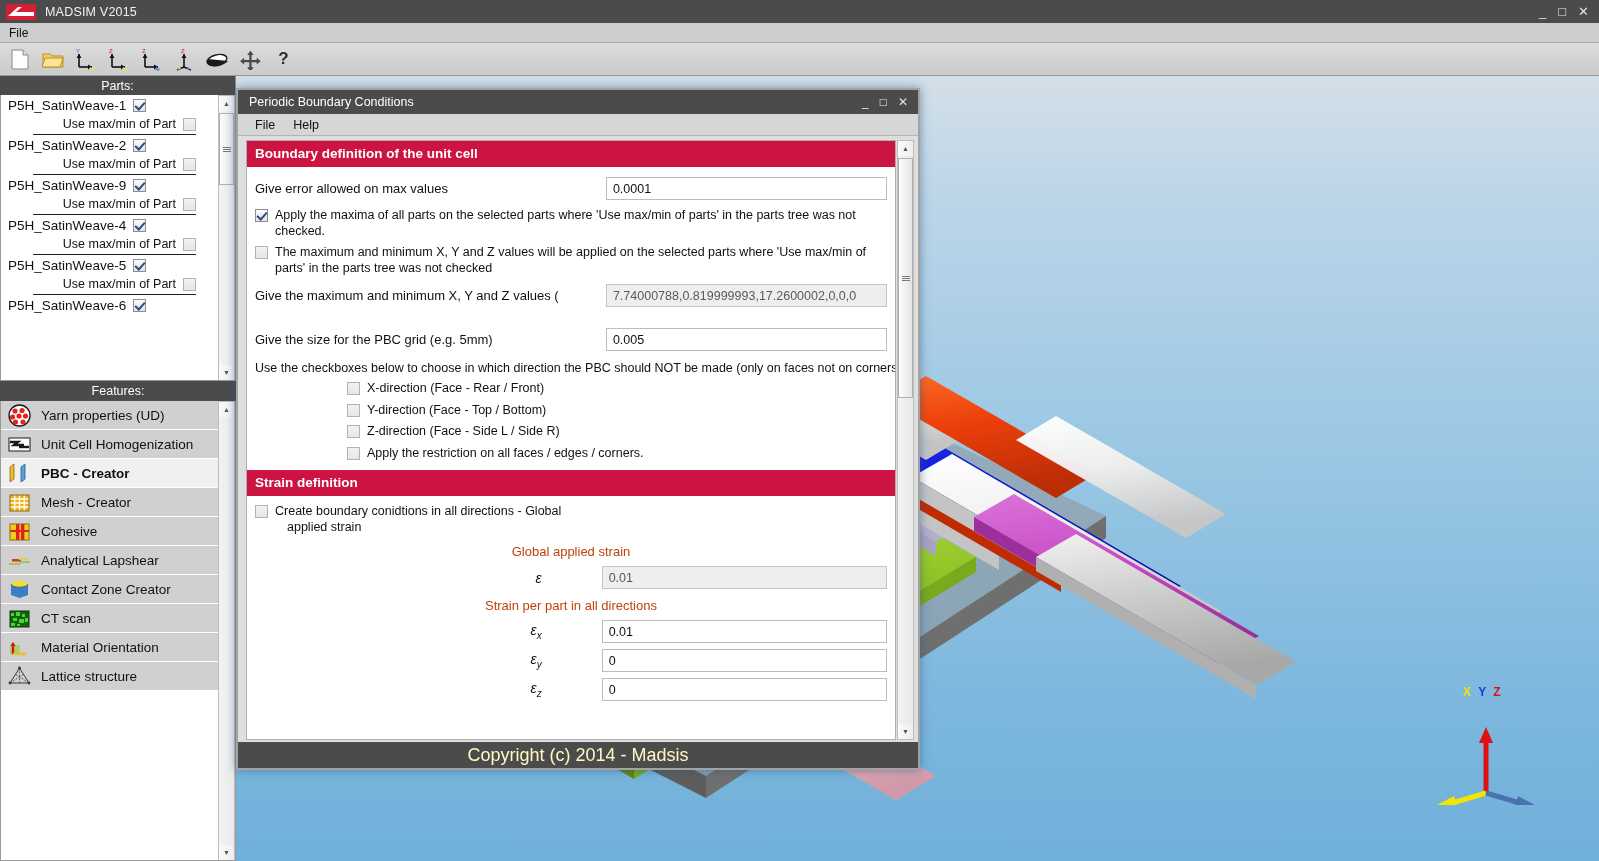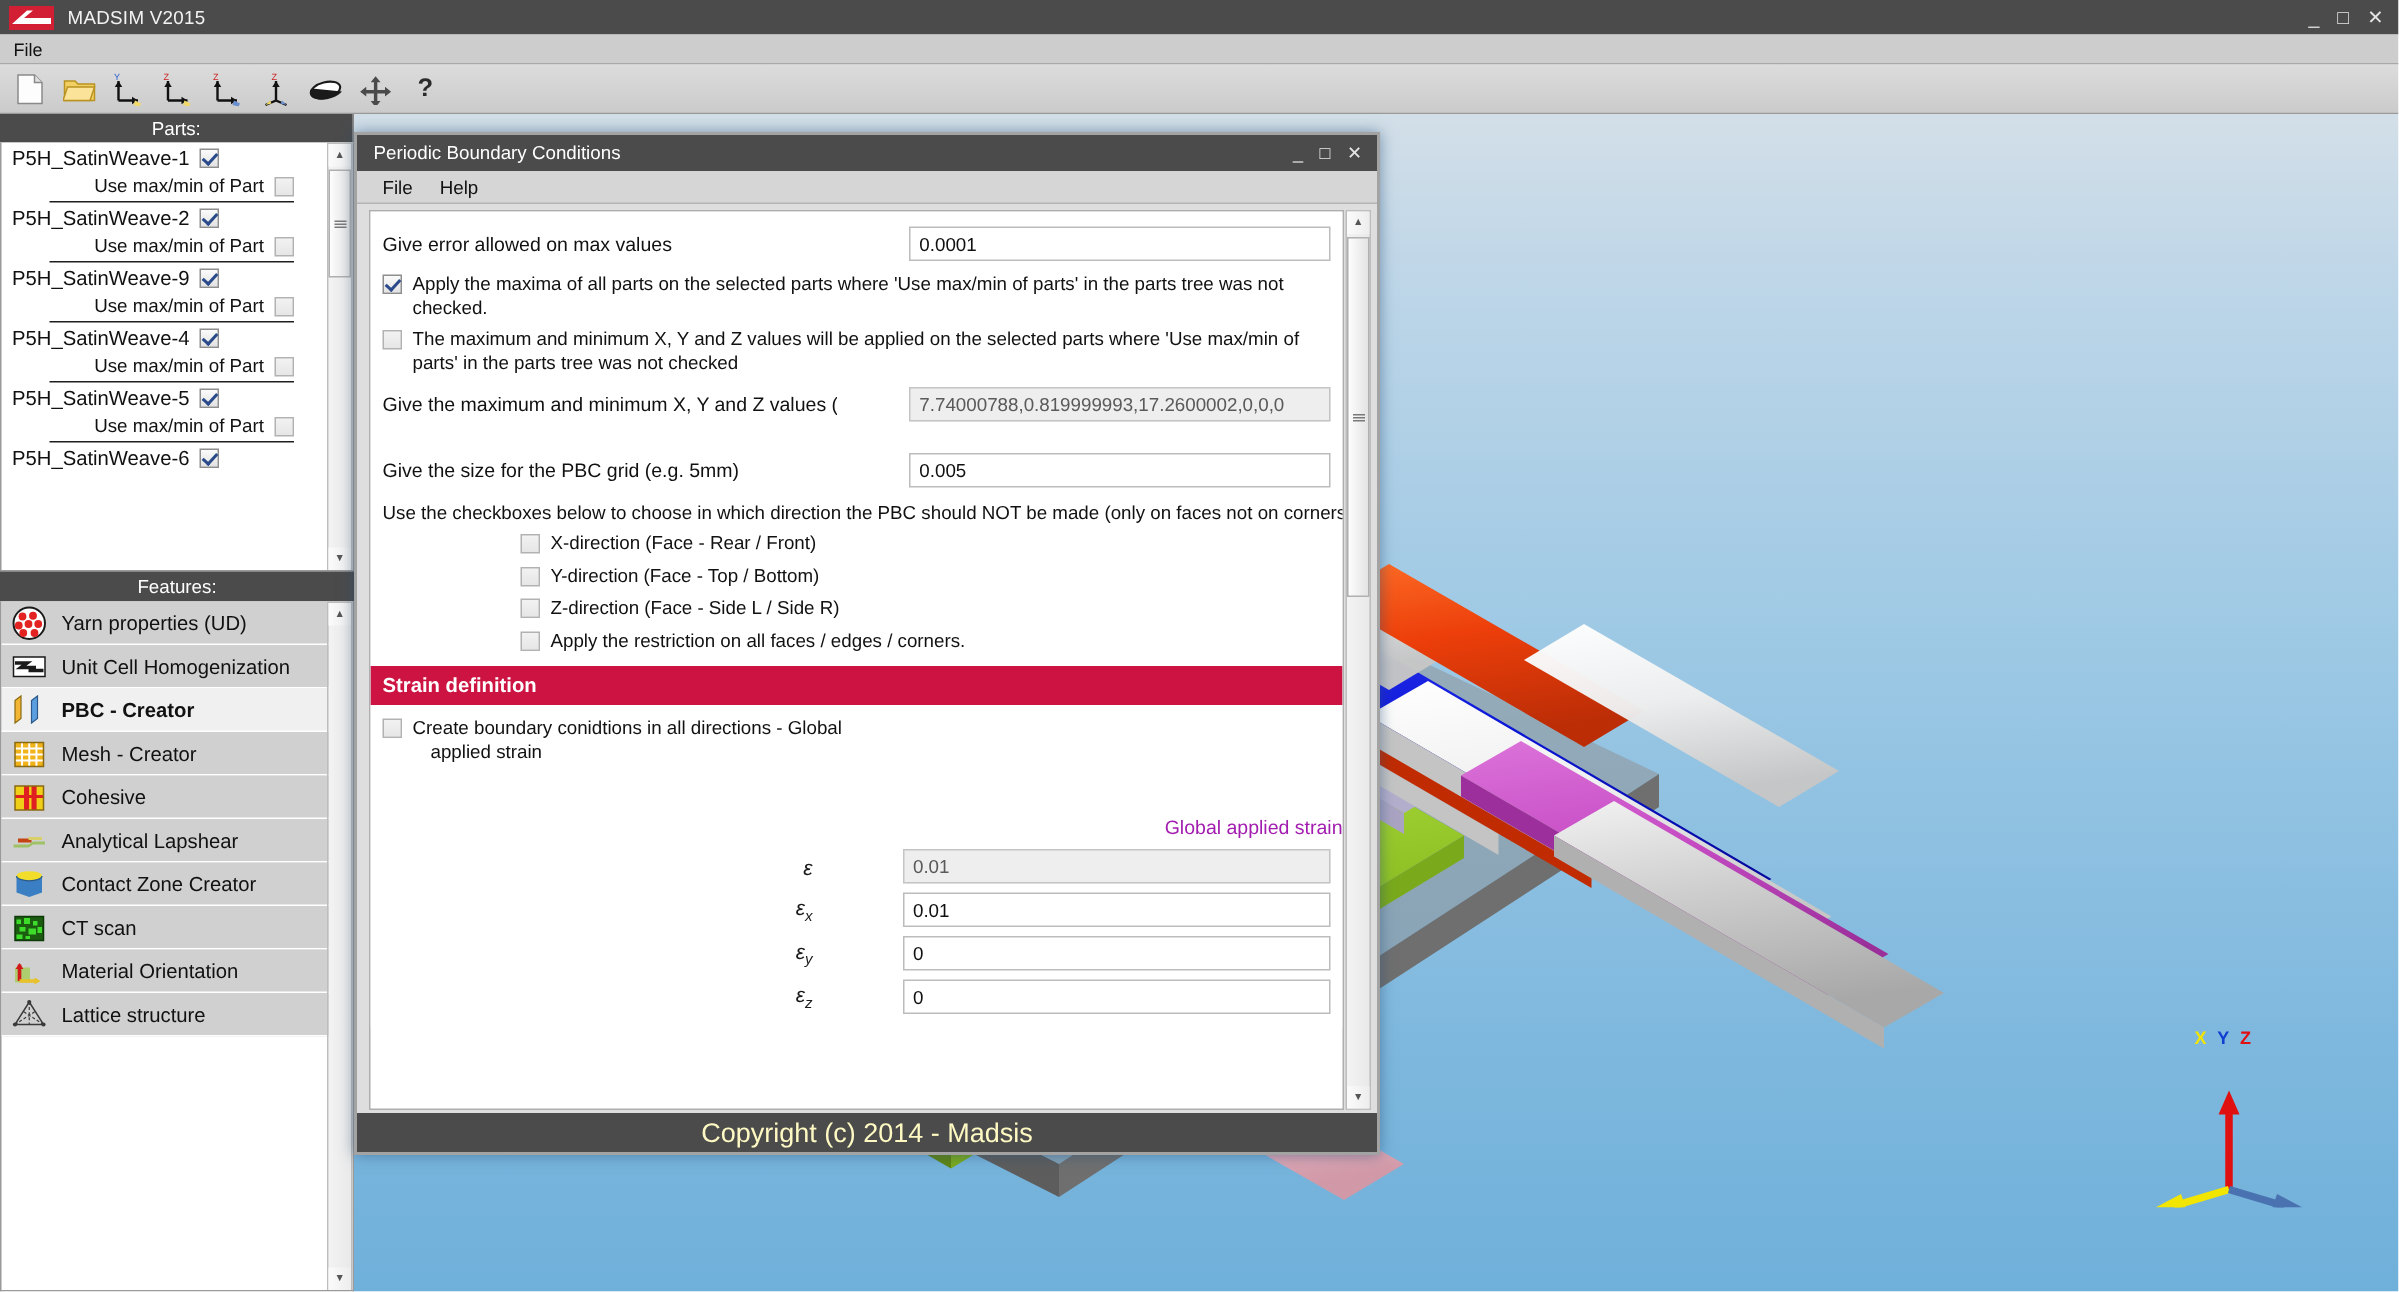--- a/index.html
+++ b/index.html
@@ -175,21 +175,21 @@
   .finput.readonly{ background:#eeeeee; color:#5a5a5a; border-color:#c4c4c4; }
 
   .crow{ display:flex; align-items:flex-start; gap:7px; padding:3px 8px; }
   .crow .txt{ font-size:12.5px; line-height:15.5px; color:#111; }
   .crow.indent{ padding-left:100px; align-items:center; }
   .note{ font-size:12.5px; color:#111; padding:5px 8px 3px 8px; white-space:nowrap; }
 
   .eps-row{ display:flex; align-items:center; padding:3px 8px 3px 0; }
   .eps-lbl{ width:328px; text-align:right; padding-right:12px; font-size:14px; font-style:italic; }
   .eps-lbl sub{ font-size:10px; font-style:italic; }
-  .center-lbl{ text-align:right; font-size:13px; padding:6px 0 4px 0; color:#a21caf;margin-top:26px; }
+  .center-lbl{ text-align:center; font-size:13px; padding:6px 0 4px 0; color:#c2410c; }
 </style>
 </head>
 <body>
 
 <div id="app">
 
   <div class="titlebar">
     <div class="tb-logo">
       <svg width="30" height="16" viewBox="0 0 30 16">
         <rect x="0" y="0" width="30" height="16" fill="#d21f33"></rect>
@@ -655,20 +655,21 @@
     </div>
 
     <div class="dlg-menu">
       <div class="mi">File</div>
       <div class="mi">Help</div>
     </div>
 
     <div class="dlg-body">
       <div class="dlg-content">
 
+        <div class="sec-head">Boundary definition of the unit cell</div>
         <div class="sec-body">
           <div class="frow">
             <span class="flabel" style="width:330px;">Give error allowed on max values</span>
             <span class="finput" style="width:305px;">0.0001</span>
           </div>
           <div class="crow">
             <span class="cb checked" style="margin-top:1px;"></span>
             <span class="txt">Apply the maxima of all parts on the selected parts where 'Use max/min of parts' in the parts tree was not checked.</span>
           </div>
           <div class="crow">
@@ -712,20 +713,21 @@
             <span class="txt" style="width:420px;">
               <span>Create boundary conidtions in all directions - Global</span><br>
               <span style="padding-left:12px;display:inline-block;">applied strain</span>
             </span>
           </div>
           <div class="center-lbl">Global applied strain</div>
           <div class="eps-row">
             <span class="eps-lbl">ε</span>
             <span class="finput readonly" style="width:305px;">0.01</span>
           </div>
+          <div class="center-lbl">Strain per part in all directions</div>
           <div class="eps-row">
             <span class="eps-lbl"><span>ε</span><sub>x</sub></span>
             <span class="finput" style="width:305px;">0.01</span>
           </div>
           <div class="eps-row">
             <span class="eps-lbl"><span>ε</span><sub>y</sub></span>
             <span class="finput" style="width:305px;">0</span>
           </div>
           <div class="eps-row">
             <span class="eps-lbl"><span>ε</span><sub>z</sub></span>

